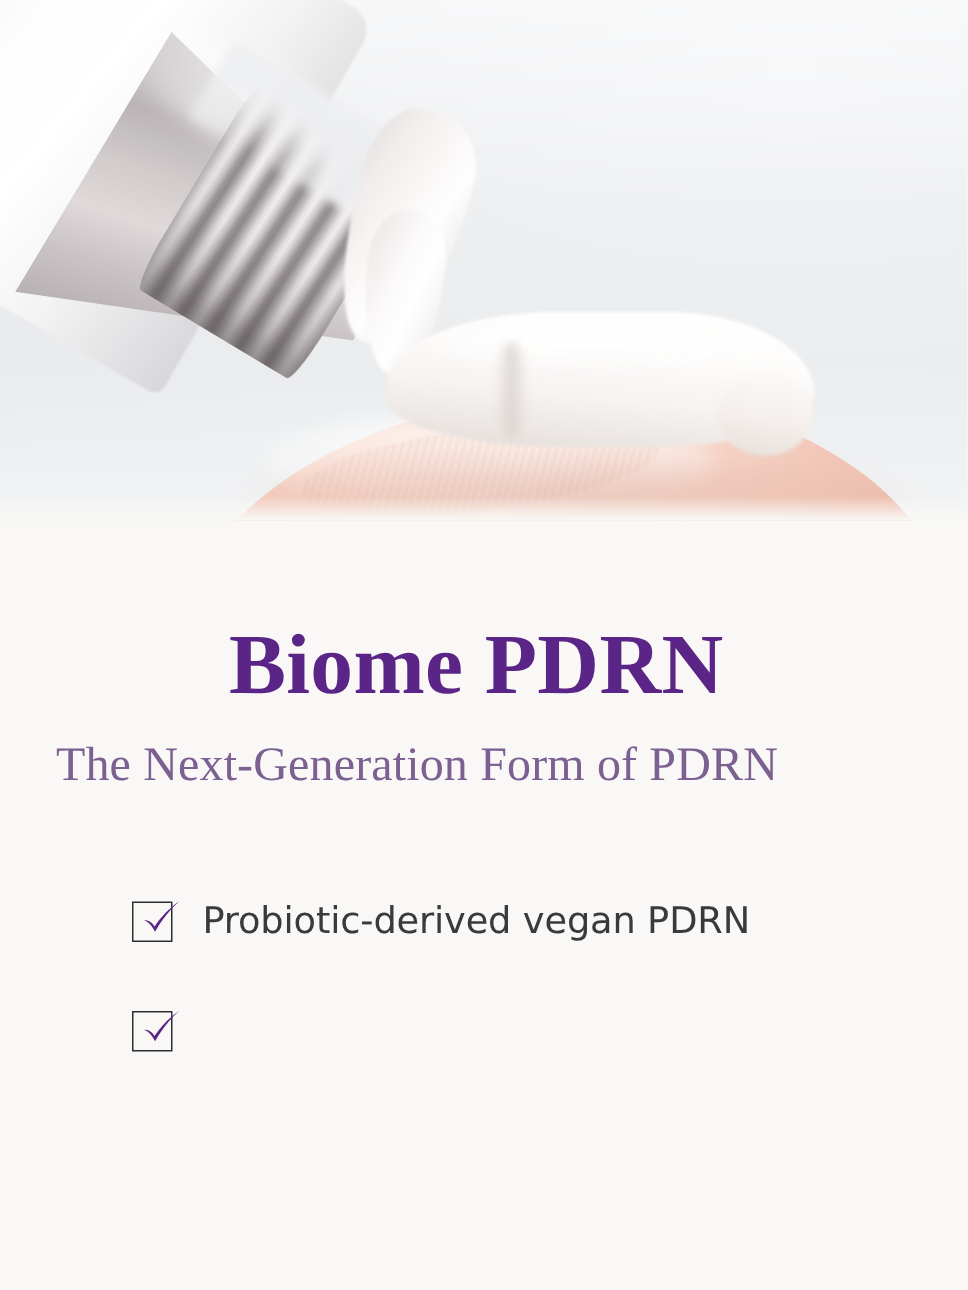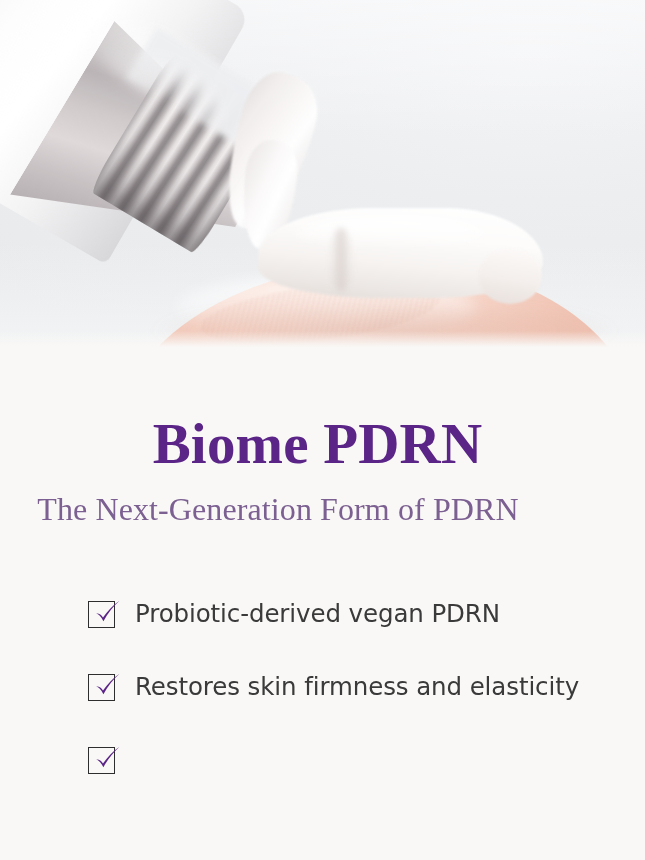--- a/index.html
+++ b/index.html
@@ -386,28 +386,20 @@
 
       <div class="check-row">
         <span class="checkbox">
           <svg viewBox="0 0 40 40" xmlns="http://www.w3.org/2000/svg" aria-hidden="true">
             <path d="M9.2 20.6 C11.6 21.2 14.0 23.6 16.4 28.2 C20.6 20.4 26.4 13.2 32.6 7.8 C26.0 12.2 20.2 18.4 16.0 24.6 C14.2 21.8 12.0 20.2 9.2 20.6 Z" fill="#5b2487"></path>
           </svg>
         </span>
         <span class="check-label">Probiotic-derived vegan PDRN</span>
       </div>
 
-      <div class="check-row">
-        <span class="checkbox">
-          <svg viewBox="0 0 40 40" xmlns="http://www.w3.org/2000/svg" aria-hidden="true">
-            <path d="M9.2 20.6 C11.6 21.2 14.0 23.6 16.4 28.2 C20.6 20.4 26.4 13.2 32.6 7.8 C26.0 12.2 20.2 18.4 16.0 24.6 C14.2 21.8 12.0 20.2 9.2 20.6 Z" fill="#5b2487"></path>
-          </svg>
-        </span>
-        <span class="check-label">Restores skin firmness and elasticity</span>
-      </div>
 
       <div class="check-row">
         <span class="checkbox">
           <svg viewBox="0 0 40 40" xmlns="http://www.w3.org/2000/svg" aria-hidden="true">
             <path d="M9.2 20.6 C11.6 21.2 14.0 23.6 16.4 28.2 C20.6 20.4 26.4 13.2 32.6 7.8 C26.0 12.2 20.2 18.4 16.0 24.6 C14.2 21.8 12.0 20.2 9.2 20.6 Z" fill="#5b2487"></path>
           </svg>
         </span>
       </div>
 
     </div>

